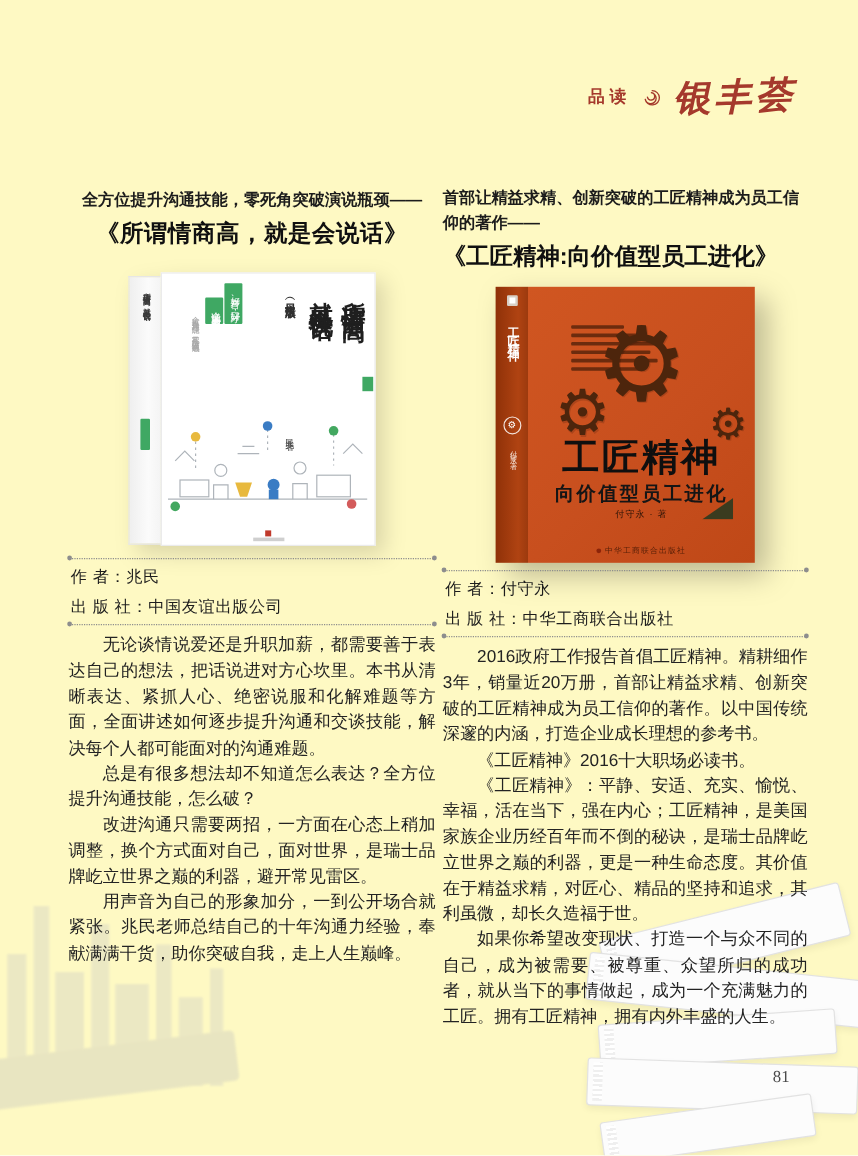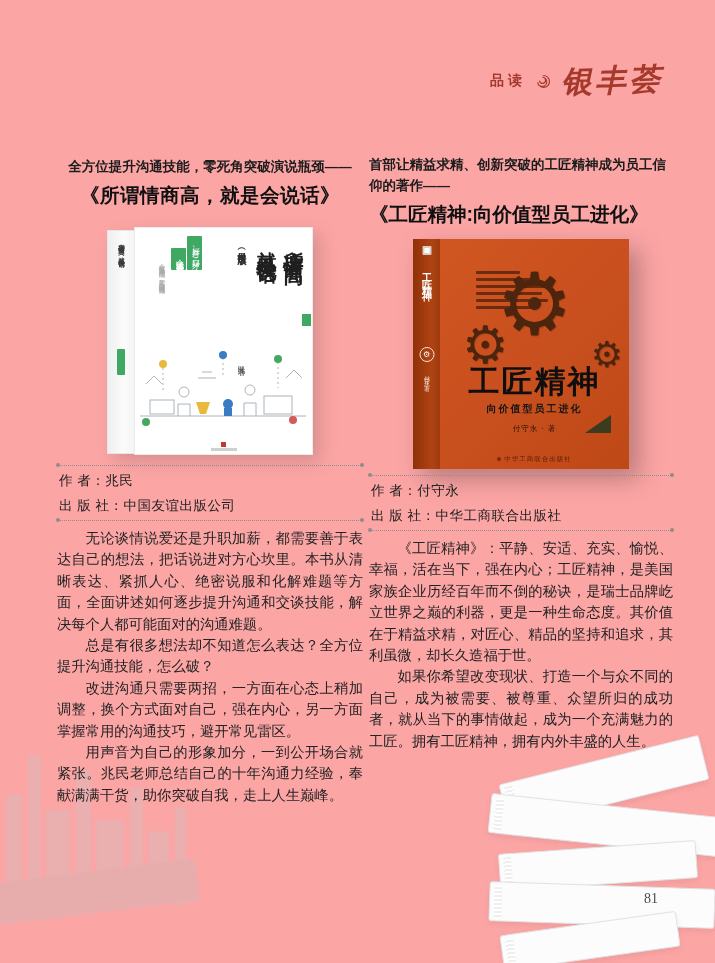--- a/index.html
+++ b/index.html
@@ -1,19 +1,19 @@
 <!DOCTYPE html>
 <html><head>
 <meta charset="utf-8">
 <style>
   * { box-sizing: border-box; margin: 0; padding: 0; }
   html,body { background:#ffffff; }
   .page {
     position: relative; width: 715px; height: 963px; margin: 0 auto;
-    background: #fca5a5; overflow: hidden;
+    background: #fef9c3; overflow: hidden;
     font-family: "Liberation Sans", "DejaVu Sans", sans-serif;
     color:#222;
   }
 
   
   .brand { position:absolute; top:60px; right:52px; display:flex; align-items:center; gap:9px; }
   .brand-prefix { color:#a5392c; font-size:14px; font-weight:700; letter-spacing:4px; }
   .brand-swirl svg { display:block; }
   .brand-name {
     font-family:"DejaVu Serif","Liberation Serif",serif; font-style:italic; font-weight:700;
@@ -106,21 +106,21 @@
   .fineprint .fp { height:3px; background:rgba(48,20,4,.62); margin-bottom:4px; border-radius:1px; }
   .fp.w1{width:44px} .fp.w2{width:56px} .fp.w3{width:70px} .fp.w4{width:66px} .fp.w5{width:72px} .fp.w6{width:60px}
   .gear { position:absolute; color:#4d250c; line-height:1;
     font-family:"DejaVu Sans",sans-serif; text-shadow:1px 1px 0 rgba(0,0,0,.15); }
   .gear.g1 { font-size:86px; top:22px; left:56px; }
   .gear.g2 { font-size:52px; top:80px; left:22px; }
   .gear.g3 { font-size:36px; top:98px; right:6px; }
   .cover-title-r { position:absolute; top:122px; left:0; width:100%; text-align:center;
     font-size:31px; font-weight:900; color:#0f0f0f; letter-spacing:2px; }
   .cover-sub-r { position:absolute; top:163px; left:0; width:100%; text-align:center;
-    font-size:10px; font-weight:700; color:#151515; letter-spacing:2px; }
+    font-size:16px; font-weight:700; color:#151515; letter-spacing:2px; }
   .cover-author-r { position:absolute; top:185px; left:0; width:100%; text-align:center;
     font-size:7.5px; color:#2a1307; letter-spacing:1px; }
   .cover-badge-r { position:absolute; right:18px; top:176px; width:26px; height:18px;
     background:#2f3a20; clip-path:polygon(0 100%,100% 0,100% 100%); opacity:.92; }
   .cover-pub-r { position:absolute; bottom:5px; left:0; width:100%; text-align:center;
     font-size:6.5px; color:#571f07; letter-spacing:1px; }
   .cover-pub-r .dot { display:inline-block; width:4px; height:4px; border-radius:50%;
     background:#8c2409; margin-right:3px; vertical-align:middle; }
 
   
@@ -243,21 +243,21 @@
     <div class="info">
       <div class="dotline"></div>
       <div class="info-line">作 者：兆民</div>
       <div class="info-line">出 版 社：中国友谊出版公司</div>
       <div class="dotline"></div>
     </div>
 
     <div class="body">
       <p>无论谈情说爱还是升职加薪，都需要善于表达自己的想法，把话说进对方心坎里。本书从清晰表达、紧抓人心、绝密说服和化解难题等方面，全面讲述如何逐步提升沟通和交谈技能，解决每个人都可能面对的沟通难题。</p>
       <p>总是有很多想法却不知道怎么表达？全方位提升沟通技能，怎么破？</p>
-      <p>改进沟通只需要两招，一方面在心态上稍加调整，换个方式面对自己，强在内心，另一方面掌握常用的沟通技巧，避开常见雷区。</p>
+      <p>改进沟通只需要两招，一方面在心态上稍加调整，换个方式面对自己，面对世界，是瑞士品牌屹立世界之巅的利器，避开常见雷区。</p>
       <p>用声音为自己的形象加分，一到公开场合就紧张。兆民老师总结自己的十年沟通力经验，奉献满满干货，助你突破自我，走上人生巅峰。</p>
     </div>
   </div>
 
   <div class="col col-right">
     <div class="tagline">首部让精益求精、创新突破的工匠精神成为员工信仰的著作——</div>
     <div class="book-title">《工匠精神:向价值型员工进化》</div>
 
     <div class="book-wrap">
       <div class="book-r">
@@ -291,19 +291,21 @@
     </div>
 
     <div class="info">
       <div class="dotline"></div>
       <div class="info-line">作 者：付守永</div>
       <div class="info-line">出 版 社：中华工商联合出版社</div>
       <div class="dotline"></div>
     </div>
 
     <div class="body">
+      <p>2016政府工作报告首倡工匠精神。精耕细作3年，销量近20万册，首部让精益求精、创新突破的工匠精神成为员工信仰的著作。以中国传统深邃的内涵，打造企业成长理想的参考书。</p>
+      <p>《工匠精神》2016十大职场必读书。</p>
       <p>《工匠精神》：平静、安适、充实、愉悦、幸福，活在当下，强在内心；工匠精神，是美国家族企业历经百年而不倒的秘诀，是瑞士品牌屹立世界之巅的利器，更是一种生命态度。其价值在于精益求精，对匠心、精品的坚持和追求，其利虽微，却长久造福于世。</p>
       <p>如果你希望改变现状、打造一个与众不同的自己，成为被需要、被尊重、众望所归的成功者，就从当下的事情做起，成为一个充满魅力的工匠。拥有工匠精神，拥有内外丰盛的人生。</p>
     </div>
   </div>
 
   <div class="page-number">81</div>
 </div>
 
 </body></html>

